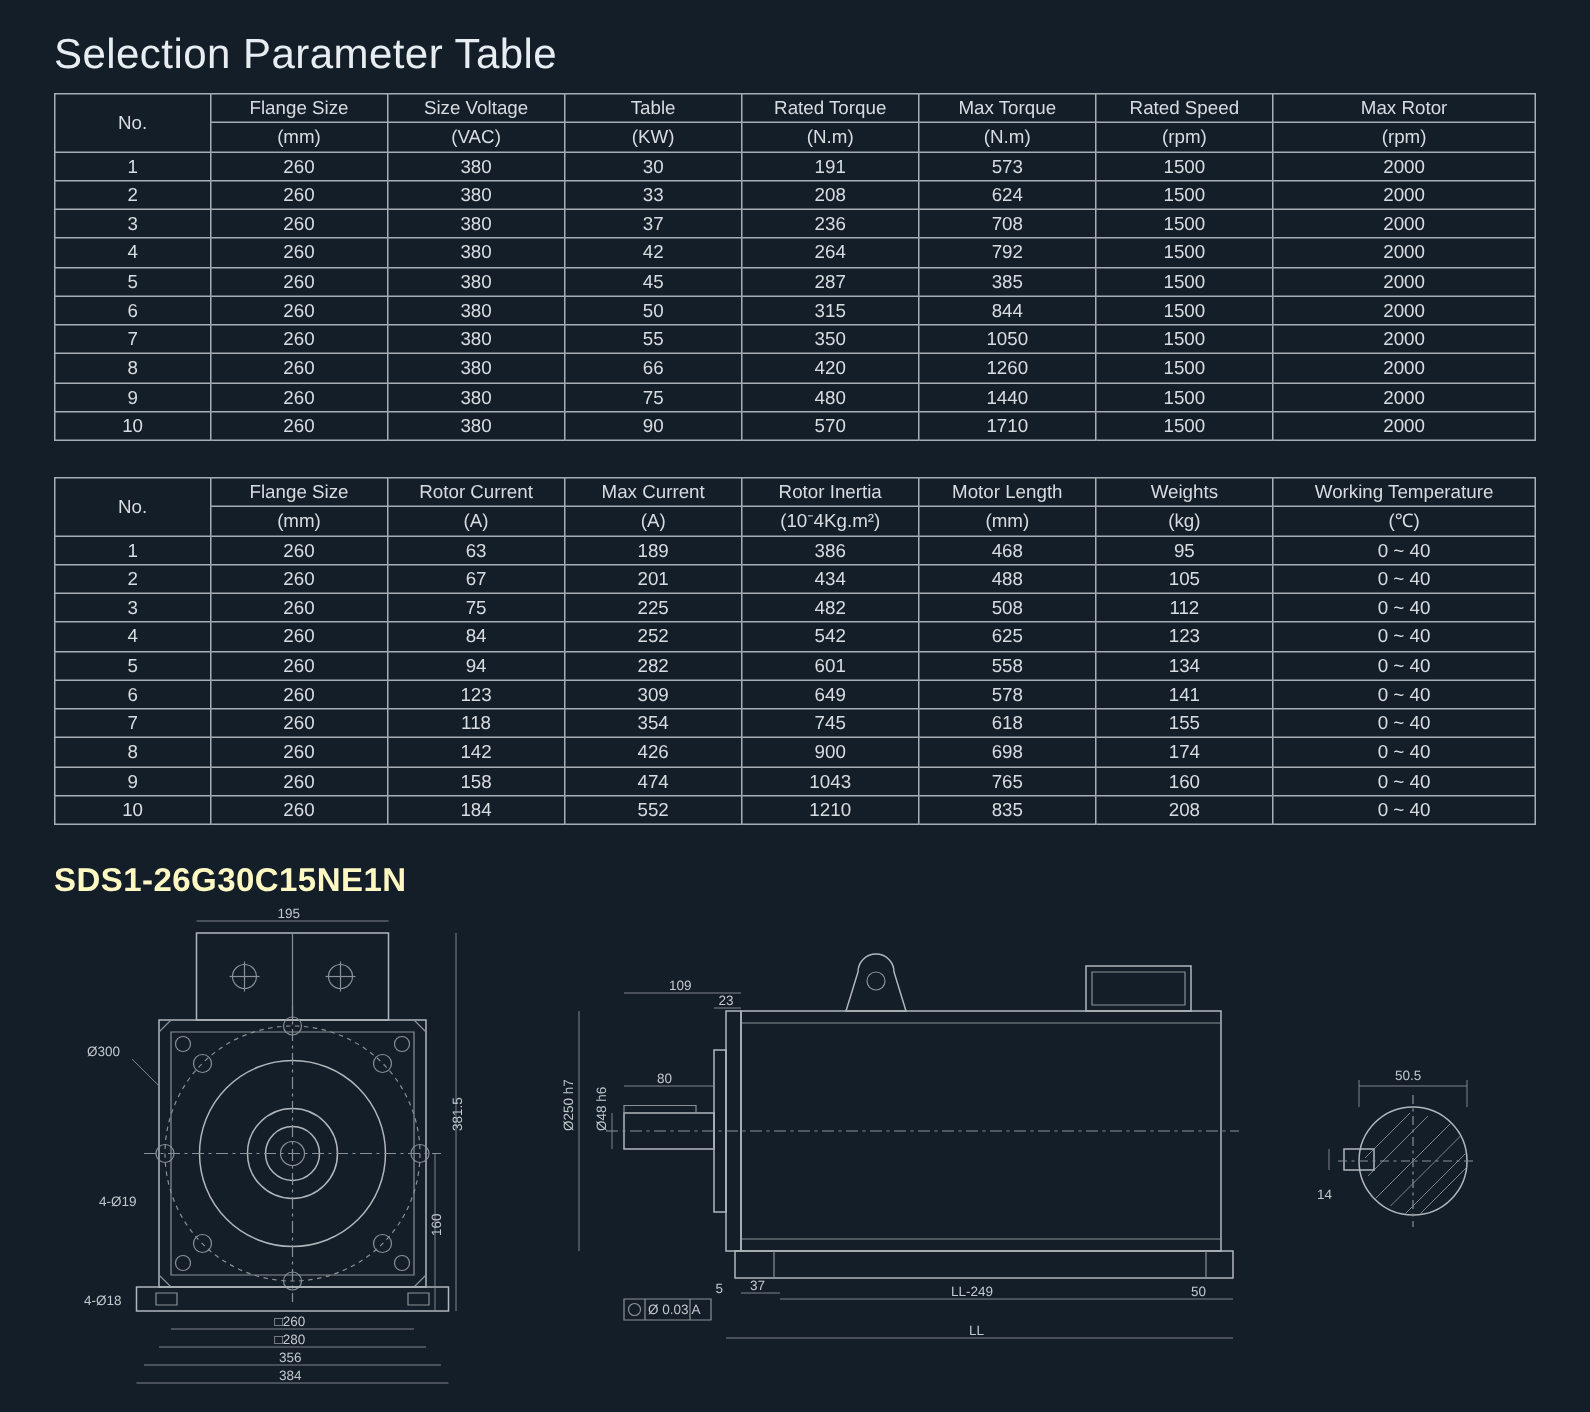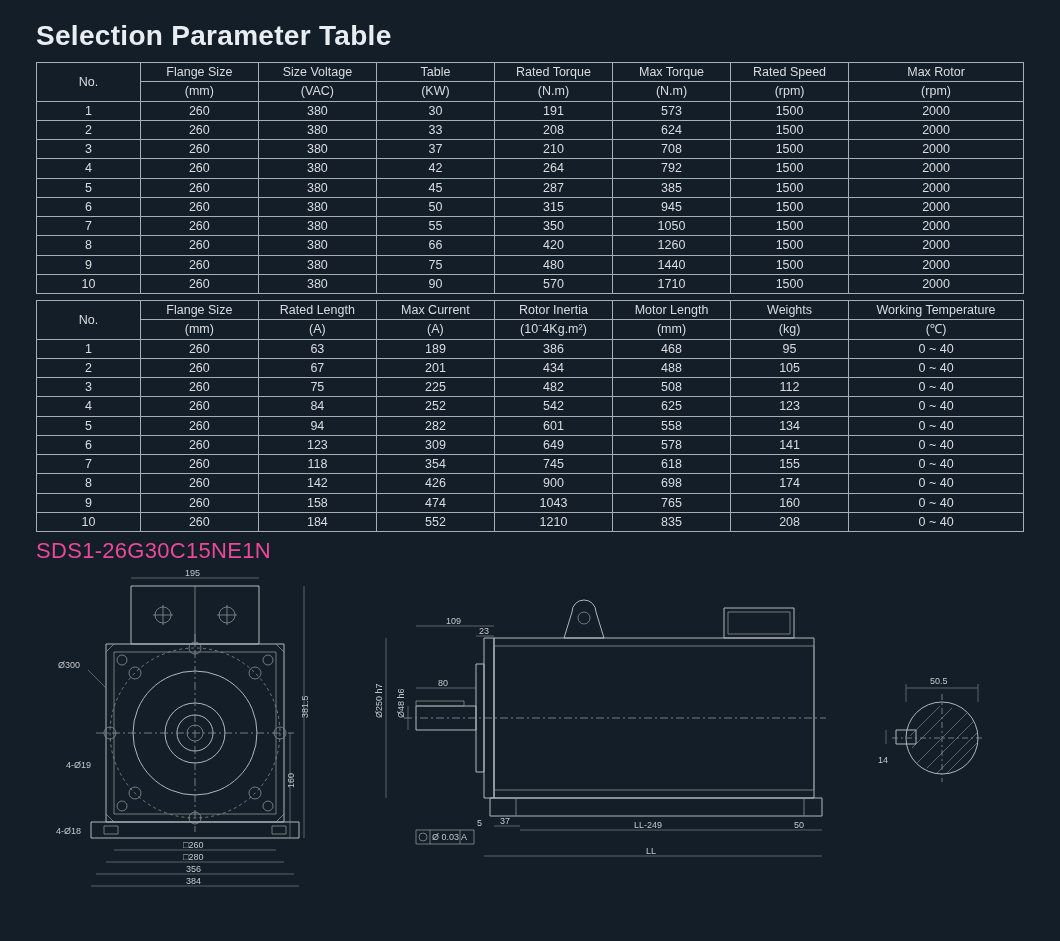--- a/index.html
+++ b/index.html
@@ -6,49 +6,49 @@
   body {
     background: #141e28;
     color: #d8dce0;
     font-family: -apple-system, "Segoe UI", Arial, sans-serif;
     width: 1060px;
     padding: 20px 36px 10px 36px;
     font-size: 13px;
   }
   .title {
     font-size: 28px;
-    font-weight: 700;
+    font-weight: 400;
     color: #e8edf2;
     margin-bottom: 10px;
     letter-spacing: 0.3px;
   }
   table {
     border-collapse: collapse;
     width: 100%;
     table-layout: fixed;
-    margin-bottom: 6px;
+    margin-bottom: 24px;
   }
   th, td {
     border: 1px solid #a7aeb5;
     text-align: center;
     padding: 1px 4px;
     font-weight: 400;
     font-size: 12.5px;
     color: #d8dce0;
     line-height: 1.3;
   }
   th { font-weight: 400; }
   .col-no   { width: 9.5%; }
   .col-std  { width: 10.8%; }
   .col-last { width: 16%; }
   .model {
     font-size: 22px;
-    color: #ec4899;
+    color: #fef9c3;
     margin: 6px 0 4px 0;
-    font-weight: 400;
+    font-weight: 700;
     letter-spacing: 0.3px;
   }
   .drawings {
     display: flex;
     gap: 18px;
     align-items: center;
     margin-top: 2px;
   }
   .drawings svg { display:block; }
   .stroke { stroke:#b0b6bc; stroke-width:1; fill:none; vector-effect:non-scaling-stroke; }
@@ -113,21 +113,21 @@
         <td>208</td>
         <td>624</td>
         <td>1500</td>
         <td>2000</td>
       </tr>
       <tr>
         <td>3</td>
         <td>260</td>
         <td>380</td>
         <td>37</td>
-        <td>210</td>
+        <td>236</td>
         <td>708</td>
         <td>1500</td>
         <td>2000</td>
       </tr>
       <tr>
         <td>4</td>
         <td>260</td>
         <td>380</td>
         <td>42</td>
         <td>264</td>
@@ -144,21 +144,21 @@
         <td>385</td>
         <td>1500</td>
         <td>2000</td>
       </tr>
       <tr>
         <td>6</td>
         <td>260</td>
         <td>380</td>
         <td>50</td>
         <td>315</td>
-        <td>945</td>
+        <td>844</td>
         <td>1500</td>
         <td>2000</td>
       </tr>
       <tr>
         <td>7</td>
         <td>260</td>
         <td>380</td>
         <td>55</td>
         <td>350</td>
         <td>1050</td>
@@ -206,21 +206,21 @@
       <col class="col-std">
     <col class="col-std">
       <col class="col-std">
       <col class="col-std">
       <col class="col-last">
   </colgroup>
   <thead>
     <tr>
       <th rowspan="2">No.</th>
       <th>Flange Size</th>
-      <th>Rated Length</th>
+      <th>Rotor Current</th>
       <th>Max Current</th>
       <th>Rotor Inertia</th>
       <th>Motor Length</th>
       <th>Weights</th>
       <th>Working Temperature</th>
     </tr>
     <tr>
       <th>(mm)</th>
       <th>(A)</th>
       <th>(A)</th>

